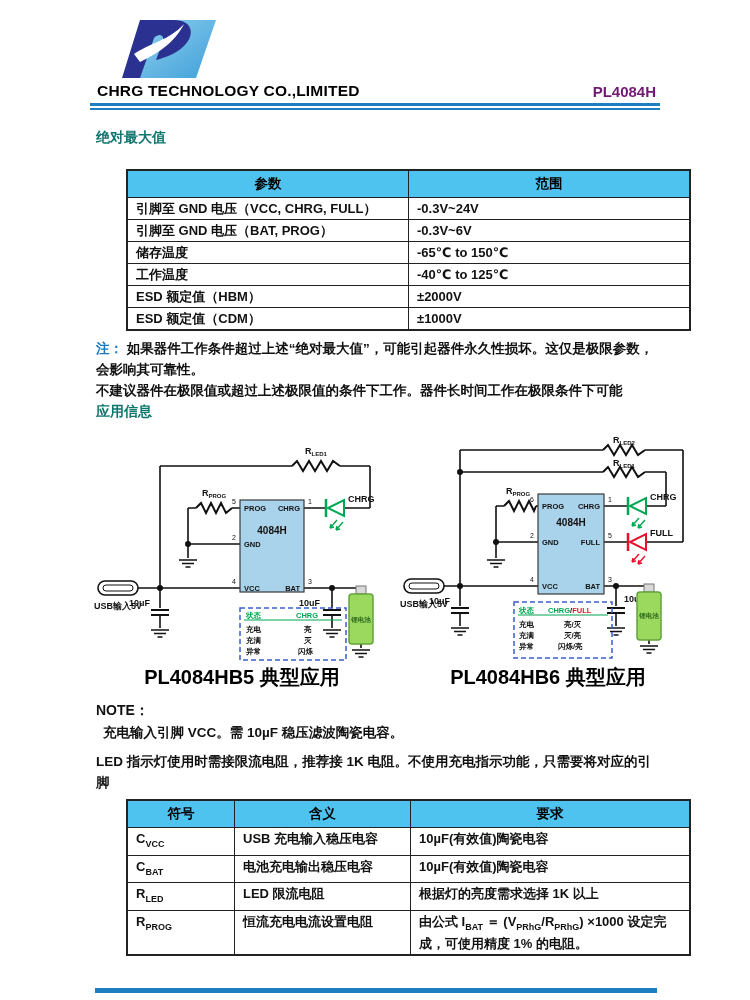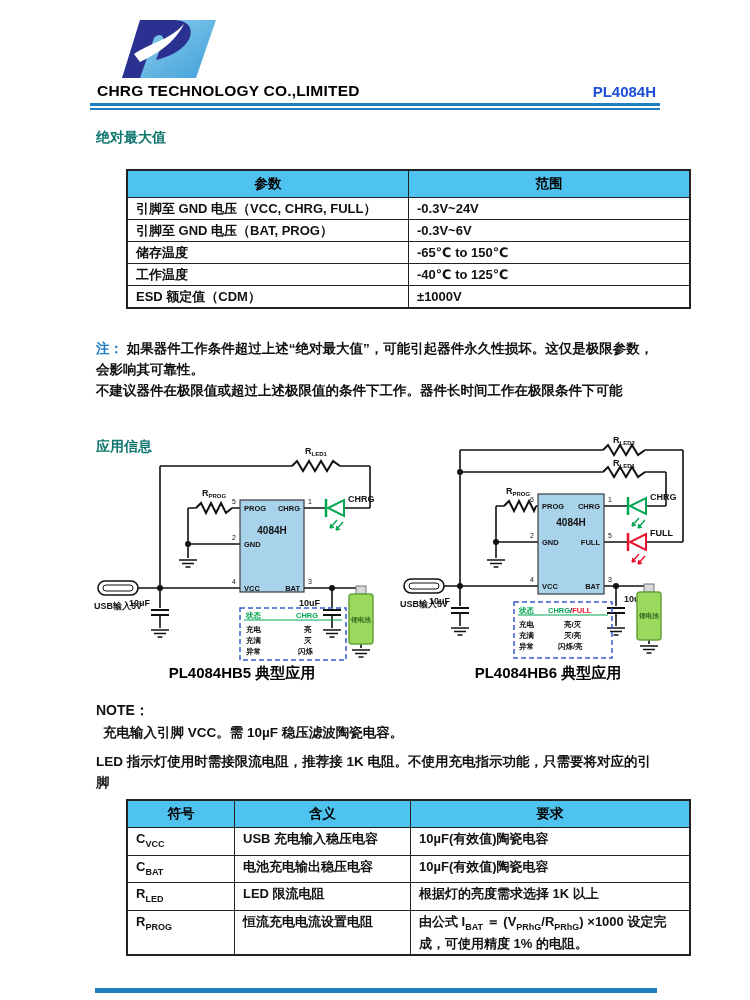--- a/index.html
+++ b/index.html
@@ -1,32 +1,32 @@
 <!DOCTYPE html>
 <html><head>
 <meta charset="utf-8">
 <style>
   html,body{margin:0;padding:0;background:#fff;}
   .page{position:relative;width:750px;height:1000px;background:#ffffff;overflow:hidden;
         font-family:"Liberation Sans","DejaVu Sans",sans-serif;color:#111;}
   .abs{position:absolute;}
   .blue{color:#1778bf;}
   .company{position:absolute;left:97px;top:82px;font-size:15.5px;font-weight:bold;letter-spacing:0.2px;color:#000;}
-  .part{position:absolute;right:94px;top:83px;font-size:15px;font-weight:bold;color:#1d4ed8;}
+  .part{position:absolute;right:94px;top:83px;font-size:15px;font-weight:bold;color:#701a75;}
   .rule-thick{position:absolute;left:90px;top:103px;width:570px;height:3px;background:#1e7fc0;}
   .rule-thin{position:absolute;left:90px;top:108px;width:570px;height:2px;background:#1e7fc0;}
   .sec-title{position:absolute;color:#0f766e;font-weight:bold;font-size:14px;}
   .dtab{position:absolute;border-collapse:collapse;table-layout:fixed;margin-left:32px;}
   .dtab th{background:#4ec3ef;border:1px solid #222;font-size:13.5px;font-weight:bold;
            text-align:center;padding:4px 2px;color:#000;}
   .dtab td{border:1px solid #222;font-size:13px;font-weight:bold;color:#111;
            padding:2px 8px;vertical-align:top;line-height:17px;}
   .outer{outline:1px solid #222;}
   .para{position:absolute;font-size:13.5px;font-weight:bold;line-height:21px;color:#111;}
-  .cap{position:absolute;width:300px;text-align:center;font-size:15px;font-weight:bold;color:#000;}
+  .cap{position:absolute;width:300px;text-align:center;font-size:20px;font-weight:bold;color:#000;}
   sub{font-size:9px;}
   .svgtxt{font-family:"Liberation Sans","DejaVu Sans",sans-serif;}
   .w{stroke:#111;stroke-width:1.6;fill:none;}
   .rz{stroke:#111;stroke-width:2;fill:none;}
   .dot{fill:#111;}
   .pname{font-size:7.5px;font-weight:bold;fill:#111;}
   .pnum{font-size:7px;fill:#111;}
   .lbl{font-size:9px;font-weight:bold;fill:#111;}
   .sublbl{font-size:6px;}
   .stat{font-size:7.5px;font-weight:bold;}
@@ -77,33 +77,37 @@
     </tr>
     <tr>
       <td>储存温度</td>
       <td>-65℃ to 150℃</td>
     </tr>
     <tr>
       <td>工作温度</td>
       <td>-40℃ to 125℃</td>
     </tr>
     <tr>
+      <td>ESD 额定值（HBM）</td>
+      <td>±2000V</td>
+    </tr>
+    <tr>
       <td>ESD 额定值（CDM）</td>
       <td>±1000V</td>
     </tr>
   </tbody>
     </table>
 
   <div class="para" style="left:96px;top:338px;width:566px;">
     <div><span class="blue">注：</span> <span>如果器件工作条件超过上述“绝对最大值”，可能引起器件永久性损坏。这仅是极限参数，</span></div>
     <div>会影响其可靠性。</div>
     <div>不建议器件在极限值或超过上述极限值的条件下工作。器件长时间工作在极限条件下可能</div>
   </div>
 
-  <div class="sec-title" style="left:96px;top:403px;margin-top:35px;">应用信息</div>
+  <div class="sec-title" style="left:96px;top:403px;">应用信息</div>
 
   <svg class="abs svgtxt" style="left:92px;top:438px;" width="300" height="226" viewBox="0 0 300 226">
 
     <path class="w" d="M46,150 H148 M68,150 V28 M68,28 H200 M248,28 H278 M278,28 V70 M212,70 H234 M252,70 H278
                        M96,70 H104 M140,70 H148 M96,70 V120 M96,106 H148
                        M212,150 H269 M269,150 V154 M240,150 V170 M240,177 V190
                        M68,150 V170 M68,177 V190 M269,206 V210"></path>
 
     <polyline class="rz" points="200,28 205,23 211,33 217,23 223,33 229,23 235,33 241,23 248,28"></polyline>
     <polyline class="rz" points="104,70 109,65 114,75 119,65 124,75 129,65 134,75 140,70"></polyline>

